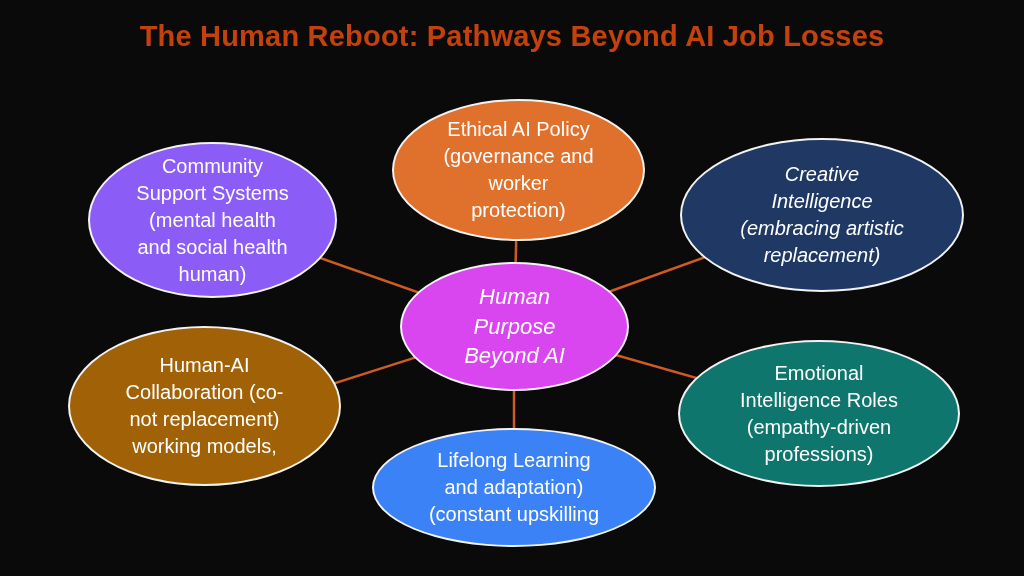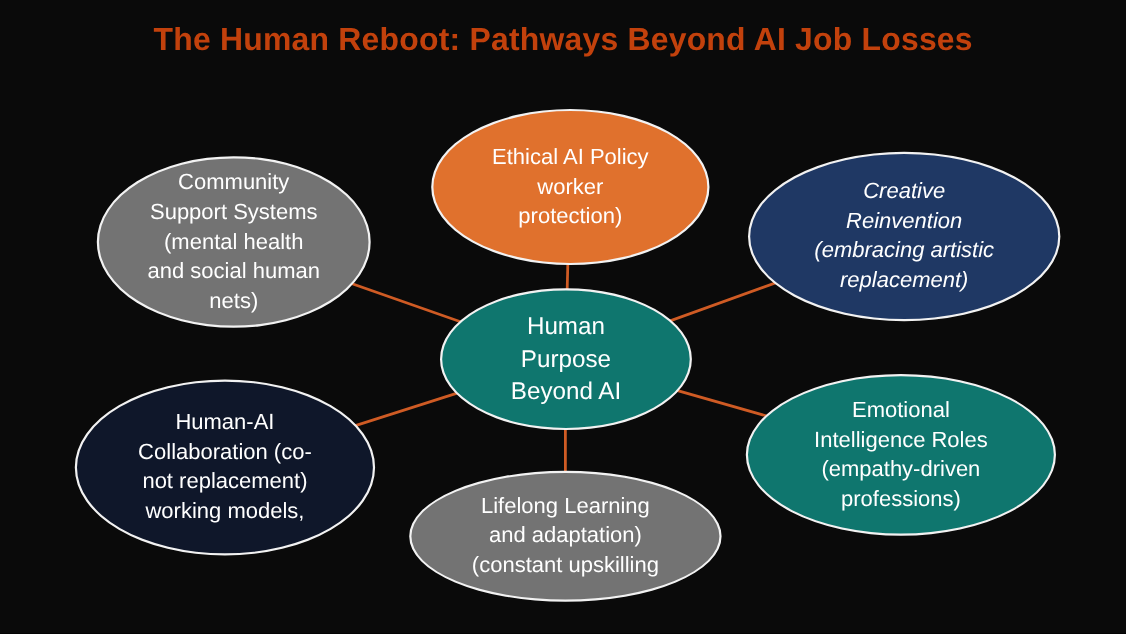--- a/index.html
+++ b/index.html
@@ -64,74 +64,75 @@
 
   <svg class="connectors" viewBox="0 0 1024 576" xmlns="http://www.w3.org/2000/svg">
     <line x1="514" y1="326" x2="212" y2="220" stroke-width="2.5" stroke="#cf5b24"></line>
     <line x1="514" y1="326" x2="518" y2="170" stroke-width="2.5" stroke="#cf5b24"></line>
     <line x1="514" y1="326" x2="822" y2="215" stroke-width="2.5" stroke="#cf5b24"></line>
     <line x1="514" y1="326" x2="204" y2="425" stroke-width="2.5" stroke="#cf5b24"></line>
     <line x1="514" y1="326" x2="819" y2="413" stroke-width="2.5" stroke="#cf5b24"></line>
     <line x1="514" y1="326" x2="514" y2="487" stroke-width="2.5" stroke="#cf5b24"></line>
   </svg>
 
-  <div class="node" style="left: 88px; top: 142px; width: 249px; height: 156px; background-color: #737373;">
+  <div class="node" style="left: 88px; top: 142px; width: 249px; height: 156px; background-color: #8b5cf6;">
     <div class="node-text">
       <span>Community</span>
       <span>Support Systems</span>
       <span>(mental health</span>
-      <span>and social human</span>
-      <span>nets)</span>
+      <span>and social health</span>
+      <span>human)</span>
     </div>
   </div>
 
   <div class="node" style="left: 392px; top: 99px; width: 253px; height: 142px; background-color: rgb(224, 113, 45);">
     <div class="node-text">
       <span>Ethical AI Policy</span>
+      <span>(governance and</span>
       <span>worker</span>
       <span>protection)</span>
     </div>
   </div>
 
   <div class="node" style="left: 680px; top: 138px; width: 284px; height: 154px; background-color: rgb(31, 56, 100); font-style: italic;">
     <div class="node-text">
       <span>Creative</span>
-      <span>Reinvention</span>
+      <span>Intelligence</span>
       <span>(embracing artistic</span>
       <span>replacement)</span>
     </div>
   </div>
 
-  <div class="node center-node" style="left: 400px; top: 262px; width: 229px; height: 129px; background-color: #0f766e;">
+  <div class="node center-node" style="left: 400px; top: 262px; width: 229px; height: 129px; background-color: #d946ef; font-style: italic;">
     <div class="node-text">
       <span>Human</span>
       <span>Purpose</span>
       <span>Beyond AI</span>
     </div>
   </div>
 
-  <div class="node" style="left: 68px; top: 345px; width: 273px; height: 160px; background-color: #0f172a;">
+  <div class="node" style="left: 68px; top: 326px; width: 273px; height: 160px; background-color: #a16207;">
     <div class="node-text">
       <span>Human-AI</span>
       <span>Collaboration (co-</span>
       <span>not replacement)</span>
       <span>working models,</span>
     </div>
   </div>
 
   <div class="node" style="left: 678px; top: 340px; width: 282px; height: 147px; background-color: #0f766e;">
     <div class="node-text">
       <span>Emotional</span>
       <span>Intelligence Roles</span>
       <span>(empathy-driven</span>
       <span>professions)</span>
     </div>
   </div>
 
-  <div class="node" style="left: 372px; top: 428px; width: 284px; height: 119px; background-color: #737373;">
+  <div class="node" style="left: 372px; top: 428px; width: 284px; height: 119px; background-color: #3b82f6;">
     <div class="node-text">
       <span>Lifelong Learning</span>
       <span>and adaptation)</span>
       <span>(constant upskilling</span>
     </div>
   </div>
 
 </div>
 
 </body></html>

